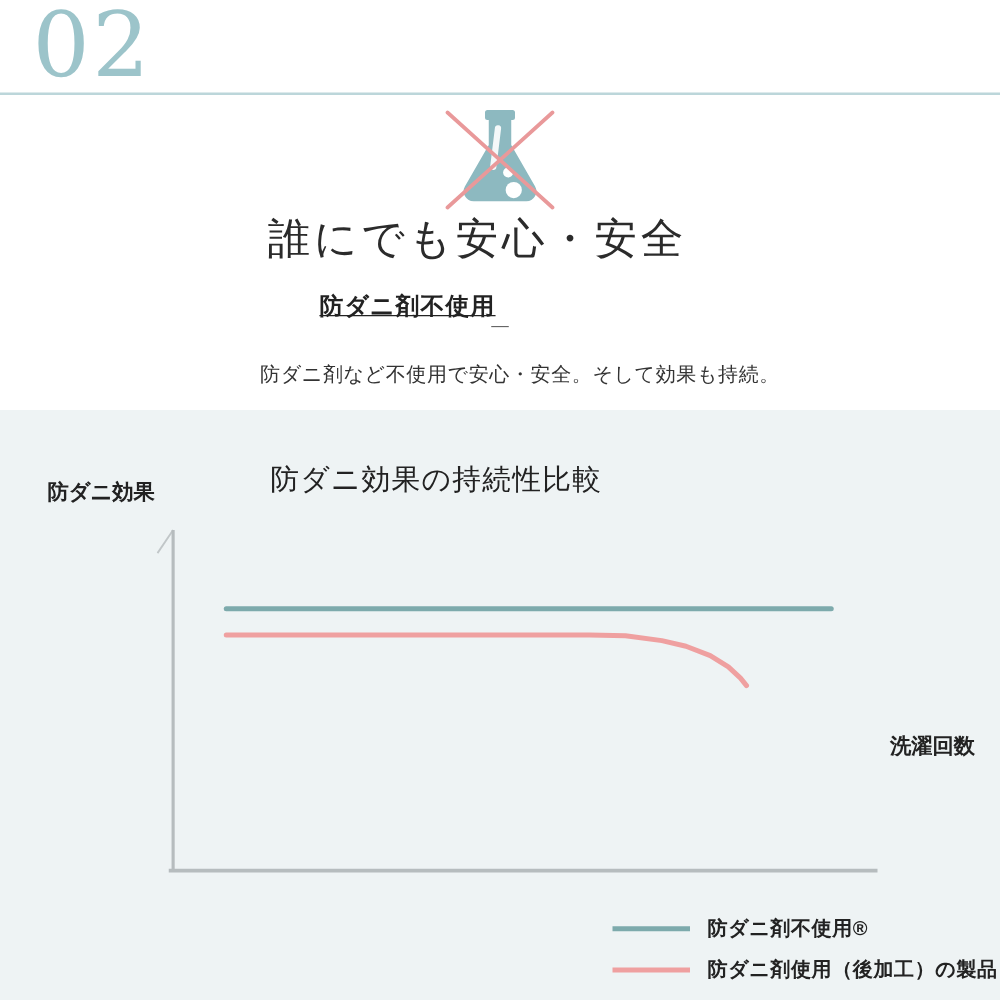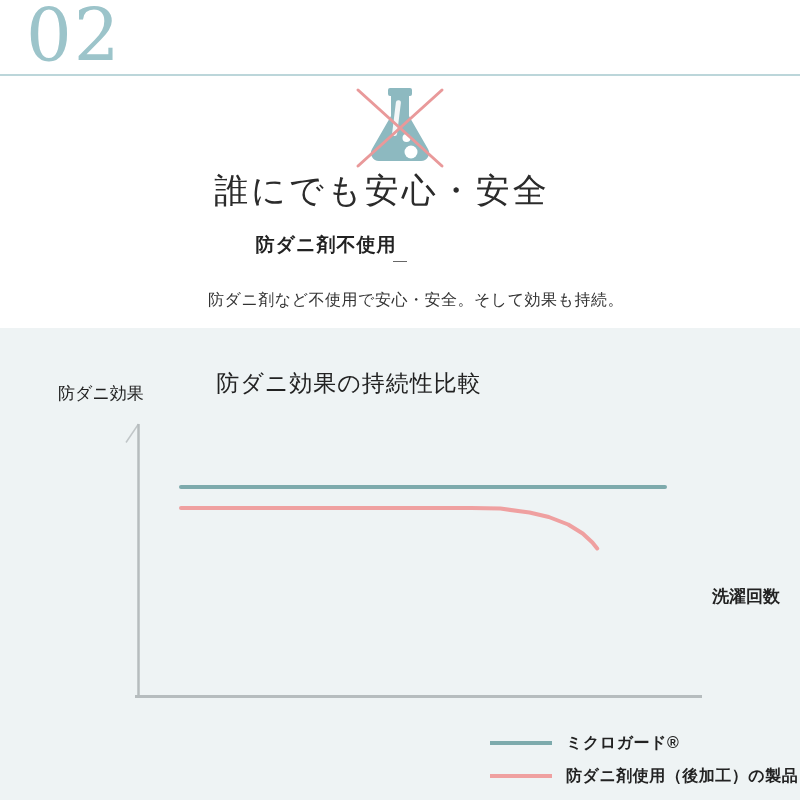--- a/index.html
+++ b/index.html
@@ -19,34 +19,34 @@
   }
   .top-rule{left:0;top:74px;width:800px;height:2px;background:var(--rule,#bcd6da);}
   .flask-wrap{left:352px;top:86px;width:96px;height:84px;}
   .heading{
     left:0;top:168px;width:764px;text-align:center;
     font-family:"DejaVu Serif","Liberation Serif",serif;
     font-size:34px;font-weight:400;color:#2b2b2b;letter-spacing:3px;margin:0;
   }
   .subheading{
     left:0;top:232px;width:652px;text-align:center;
-    font-size:19px;font-weight:bold;color:#222;letter-spacing:1px;margin:0;
+    font-size:19px;font-weight:bold;color:#222;letter-spacing:1px;margin:0;text-decoration:underline;
   }
   .dash{left:0;top:252px;width:800px;text-align:center;font-size:14px;color:#666;}
   .description{
     left:0;top:274px;width:800px;text-align:center;
     font-size:16px;color:#333;margin:16px;letter-spacing:.5px;
   }
   
   .chart-section{left:0;top:328px;width:800px;height:472px;background:var(--chart-bg,#eef3f4);}
   .chart-title{
     position:absolute;left:0;top:40px;width:720px;padding-right:22px;box-sizing:border-box;
     text-align:center;font-size:23px;color:#222;letter-spacing:1px;
   }
-  .y-label{position:absolute;left:38px;top:54px;font-size:17px;font-weight:400;color:#222;margin-left:20px;}
+  .y-label{position:absolute;left:38px;top:54px;font-size:17px;font-weight:700;color:#222;}
   .x-label{position:absolute;left:712px;top:257px;font-size:17px;font-weight:700;color:#222;}
   .plot{position:absolute;left:0;top:0;width:800px;height:472px;}
   .series-line{fill:none;stroke-width:4;stroke-linecap:round;stroke-linejoin:round;}
   .legend{position:absolute;left:490px;top:404px;display:flex;flex-direction:column;gap:11px;}
   .legend-row{display:flex;align-items:center;height:22px;}
   .legend-swatch{width:62px;height:4px;margin-right:14px;flex:0 0 auto;}
   .legend-label{font-size:16px;font-weight:bold;color:#222;letter-spacing:.5px;white-space:nowrap;}
 </style>
 </head>
 <body>
@@ -85,21 +85,21 @@
       <line x1="138.5" y1="96" x2="138.5" y2="369" style="stroke:var(--axis,#b6bcbe)" stroke-width="2.5"></line>
       <line x1="138.5" y1="96" x2="126" y2="114.5" style="stroke:var(--axis,#b6bcbe)" stroke-width="1.5" opacity="0.8"></line>
       <line x1="135" y1="368.5" x2="702" y2="368.5" style="stroke:var(--axis,#b6bcbe)" stroke-width="3"></line>
       <path id="series-0" class="series-line" d="M181.0,159.0 L665.0,159.0" style="stroke: rgb(125, 170, 172);"></path>
       <path id="series-1" class="series-line" d="M181.0,180.0 L326.2,180.0 L423.0,180.0 L471.4,180.0 L500.4,180.6 L529.5,184.5 L548.8,189.0 L568.2,196.5 L582.7,205.5 L592.4,214.5 L597.2,220.5" style="stroke: rgb(239, 160, 160);"></path>
     </svg>
 
     <div class="legend">
       <div class="legend-row">
         <span class="legend-swatch" style="background: rgb(125, 170, 172);"></span>
-        <span class="legend-label">ミクロガード®</span>
+        <span class="legend-label">防ダニ剤不使用®</span>
       </div>
       <div class="legend-row">
         <span class="legend-swatch" style="background: rgb(239, 160, 160);"></span>
         <span class="legend-label">防ダニ剤使用（後加工）の製品</span>
       </div>
     </div>
   </section>
 
 </div>
 

